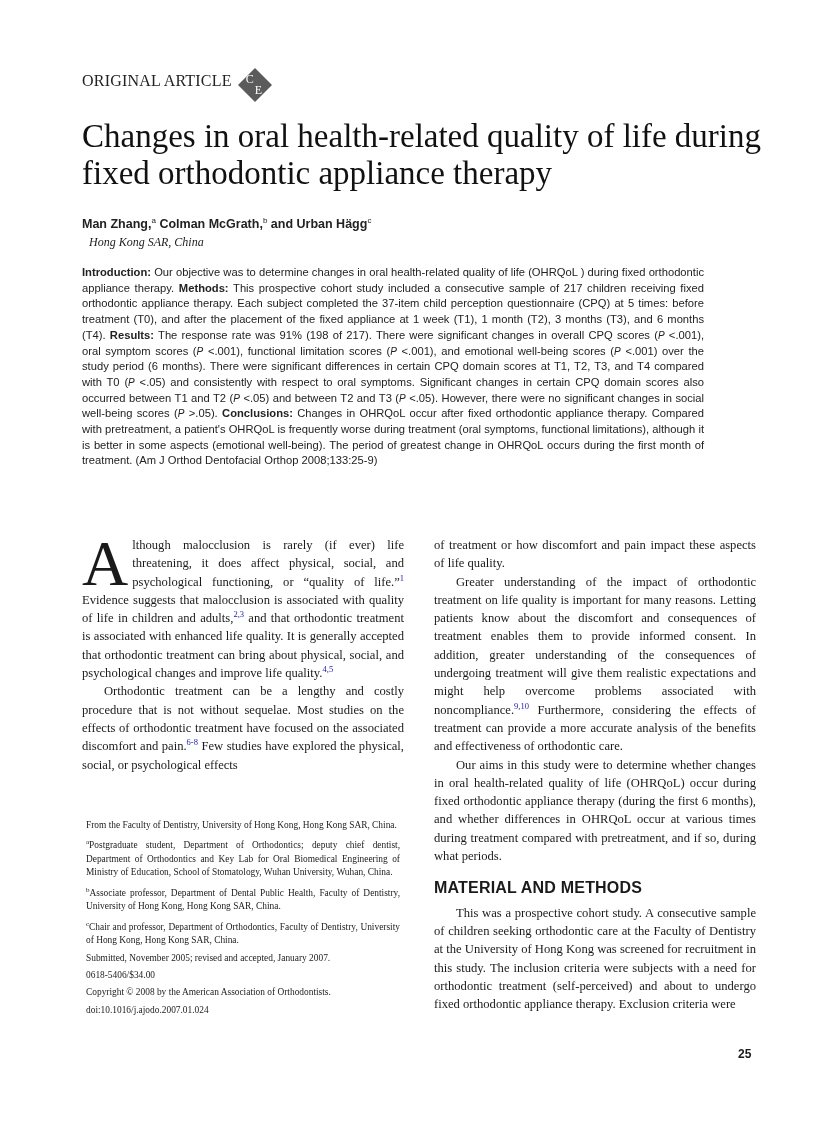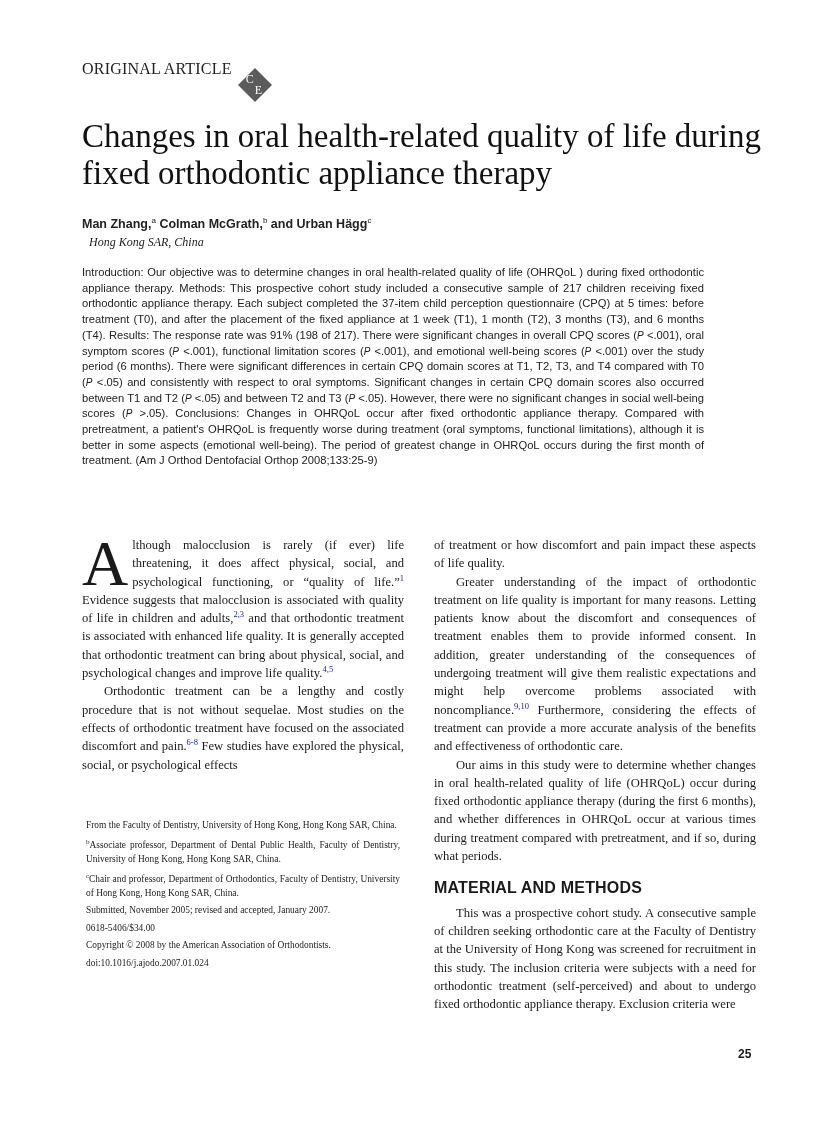--- a/index.html
+++ b/index.html
@@ -1,34 +1,34 @@
 <!DOCTYPE html>
 <html><head>
 <meta charset="utf-8">
 <style>
   html, body { margin: 0; padding: 0; background: #ffffff; }
   body { width: 838px; height: 1122px; position: relative; overflow: hidden; color: #1a1a1a; }
   .serif { font-family: "Liberation Serif", "DejaVu Serif", serif; }
   .sans { font-family: "Liberation Sans", "DejaVu Sans", sans-serif; }
 
-  .header-row { position: absolute; left: 82px; top: 60px; display: flex; align-items: flex-start; }
+  .header-row { position: absolute; left: 82px; top: 60px; display: flex; align-items: center; }
   .article-type { font-size: 16px; letter-spacing: 0.2px; color: #222; }
   .ce-badge { position: relative; width: 34px; height: 34px; margin-left: 6px; margin-top: 8px; }
   .ce-badge .diamond { position: absolute; left: 5px; top: 5px; width: 24px; height: 24px; background: #5b5b5b; transform: rotate(45deg); }
   .ce-badge .c { position: absolute; left: 8px; top: 4px; color: #fff; font-size: 12px; }
   .ce-badge .e { position: absolute; left: 17px; top: 15px; color: #fff; font-size: 12px; }
 
   .title { position: absolute; left: 82px; top: 118px; width: 680px; font-size: 33px; line-height: 37px; color: #111; margin: 0; font-weight: normal; }
 
   .authors { position: absolute; left: 82px; top: 216px; font-size: 12.5px; font-weight: bold; color: #222; }
   .authors sup { font-size: 8px; font-weight: normal; }
   .location { position: absolute; left: 82px; top: 235px; font-size: 12px; font-style: italic; color: #222; margin-left: 7px; }
 
   .abstract { position: absolute; left: 82px; top: 265px; width: 622px; font-size: 11.2px; line-height: 15.7px; text-align: justify; color: #222; }
-  .abstract b { font-weight: normal; }
+  .abstract b { font-weight: bold; }
   .abstract i { font-style: italic; font-size: 10px; }
 
   .col { position: absolute; width: 322px; font-size: 12.6px; line-height: 18.3px; text-align: justify; color: #1a1a1a; }
   .col-left { left: 82px; top: 536px; }
   .col-right { left: 434px; top: 536px; }
   .col p { margin: 0; }
   .indent { text-indent: 22px; }
   .dropcap { float: left; font-size: 64px; line-height: 50px; margin: 3px 4px 0 0; font-weight: normal; }
   .ref { color: #1a1aa8; font-size: 8.5px; vertical-align: super; line-height: 0; }
 
@@ -64,20 +64,21 @@
   <b>Introduction:</b><span> Our objective was to determine changes in oral health-related quality of life (OHRQoL ) during fixed orthodontic appliance therapy. </span><b>Methods:</b><span> This prospective cohort study included a consecutive sample of 217 children receiving fixed orthodontic appliance therapy. Each subject completed the 37-item child perception questionnaire (CPQ) at 5 times: before treatment (T0), and after the placement of the fixed appliance at 1 week (T1), 1 month (T2), 3 months (T3), and 6 months (T4). </span><b>Results:</b><span> The response rate was 91% (198 of 217). There were significant changes in overall CPQ scores (</span><i>P</i><span> &lt;.001), oral symptom scores (</span><i>P</i><span> &lt;.001), functional limitation scores (</span><i>P</i><span> &lt;.001), and emotional well-being scores (</span><i>P</i><span> &lt;.001) over the study period (6 months). There were significant differences in certain CPQ domain scores at T1, T2, T3, and T4 compared with T0 (</span><i>P</i><span> &lt;.05) and consistently with respect to oral symptoms. Significant changes in certain CPQ domain scores also occurred between T1 and T2 (</span><i>P</i><span> &lt;.05) and between T2 and T3 (</span><i>P</i><span> &lt;.05). However, there were no significant changes in social well-being scores (</span><i>P</i><span> &gt;.05). </span><b>Conclusions:</b><span> Changes in OHRQoL occur after fixed orthodontic appliance therapy. Compared with pretreatment, a patient's OHRQoL is frequently worse during treatment (oral symptoms, functional limitations), although it is better in some aspects (emotional well-being). The period of greatest change in OHRQoL occurs during the first month of treatment. (Am J Orthod Dentofacial Orthop 2008;133:25-9)</span>
 </div>
 
 <div class="col col-left serif">
   <p><span class="dropcap">A</span><span>lthough malocclusion is rarely (if ever) life threatening, it does affect physical, social, and psychological functioning, or “quality of life.”</span><a class="ref">1</a><span> Evidence suggests that malocclusion is associated with quality of life in children and adults,</span><a class="ref">2,3</a><span> and that orthodontic treatment is associated with enhanced life quality. It is generally accepted that orthodontic treatment can bring about physical, social, and psychological changes and improve life quality.</span><a class="ref">4,5</a></p>
   <p class="indent"><span>Orthodontic treatment can be a lengthy and costly procedure that is not without sequelae. Most studies on the effects of orthodontic treatment have focused on the associated discomfort and pain.</span><a class="ref">6-8</a><span> Few studies have explored the physical, social, or psychological effects</span></p>
 </div>
 
 <div class="footnotes serif">
   <p>From the Faculty of Dentistry, University of Hong Kong, Hong Kong SAR, China.</p>
+  <p><sup>a</sup><span>Postgraduate student, Department of Orthodontics; deputy chief dentist, Department of Orthodontics and Key Lab for Oral Biomedical Engineering of Ministry of Education, School of Stomatology, Wuhan University, Wuhan, China.</span></p>
   <p><sup>b</sup><span>Associate professor, Department of Dental Public Health, Faculty of Dentistry, University of Hong Kong, Hong Kong SAR, China.</span></p>
   <p><sup>c</sup><span>Chair and professor, Department of Orthodontics, Faculty of Dentistry, University of Hong Kong, Hong Kong SAR, China.</span></p>
   <p>Submitted, November 2005; revised and accepted, January 2007.</p>
   <p>0618-5406/$34.00</p>
   <p>Copyright © 2008 by the American Association of Orthodontists.</p>
   <p>doi:10.1016/j.ajodo.2007.01.024</p>
 </div>
 
 <div class="col col-right serif">
   <p>of treatment or how discomfort and pain impact these aspects of life quality.</p>

